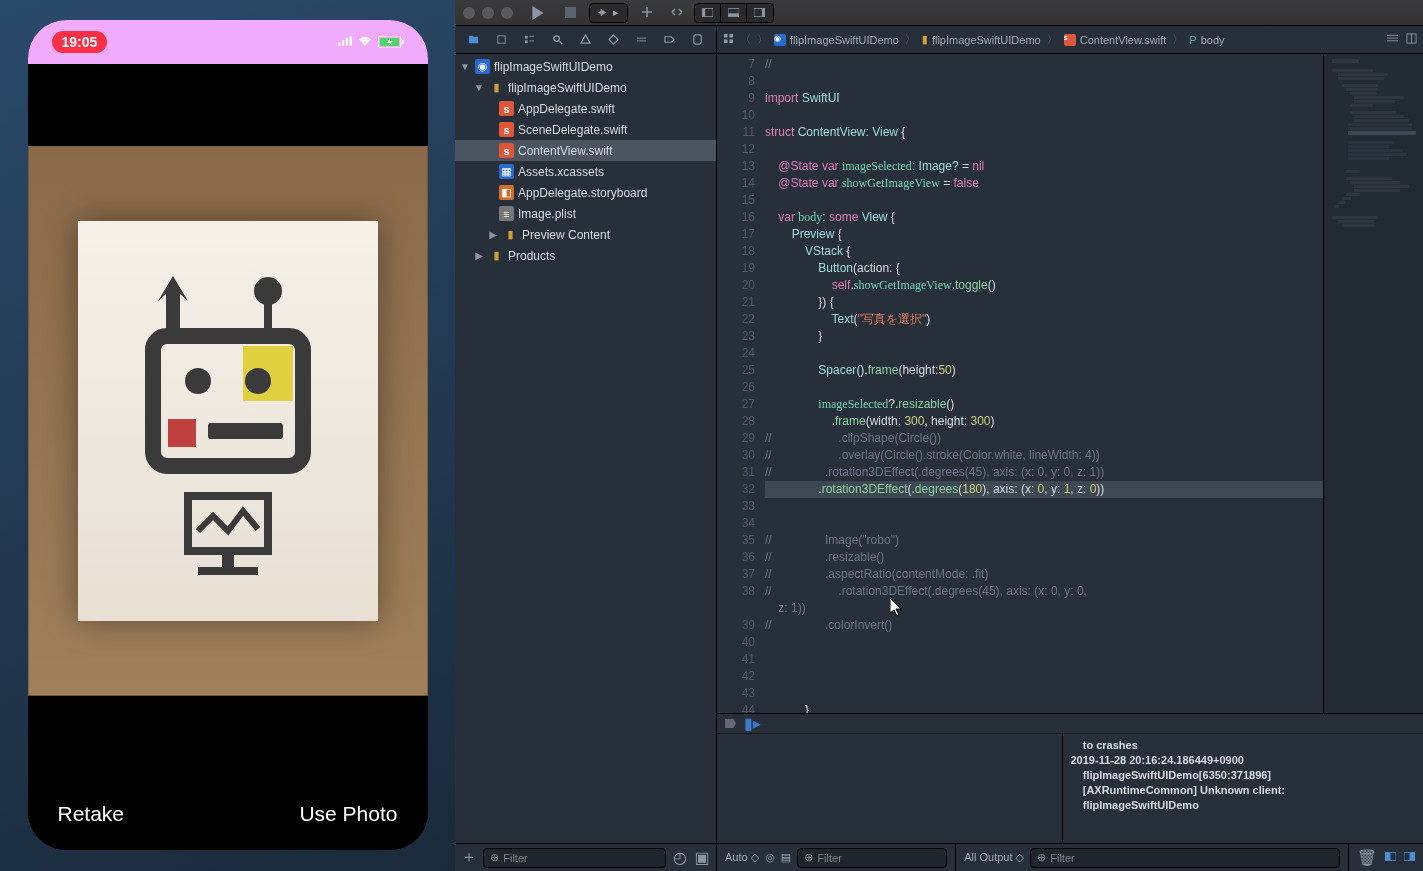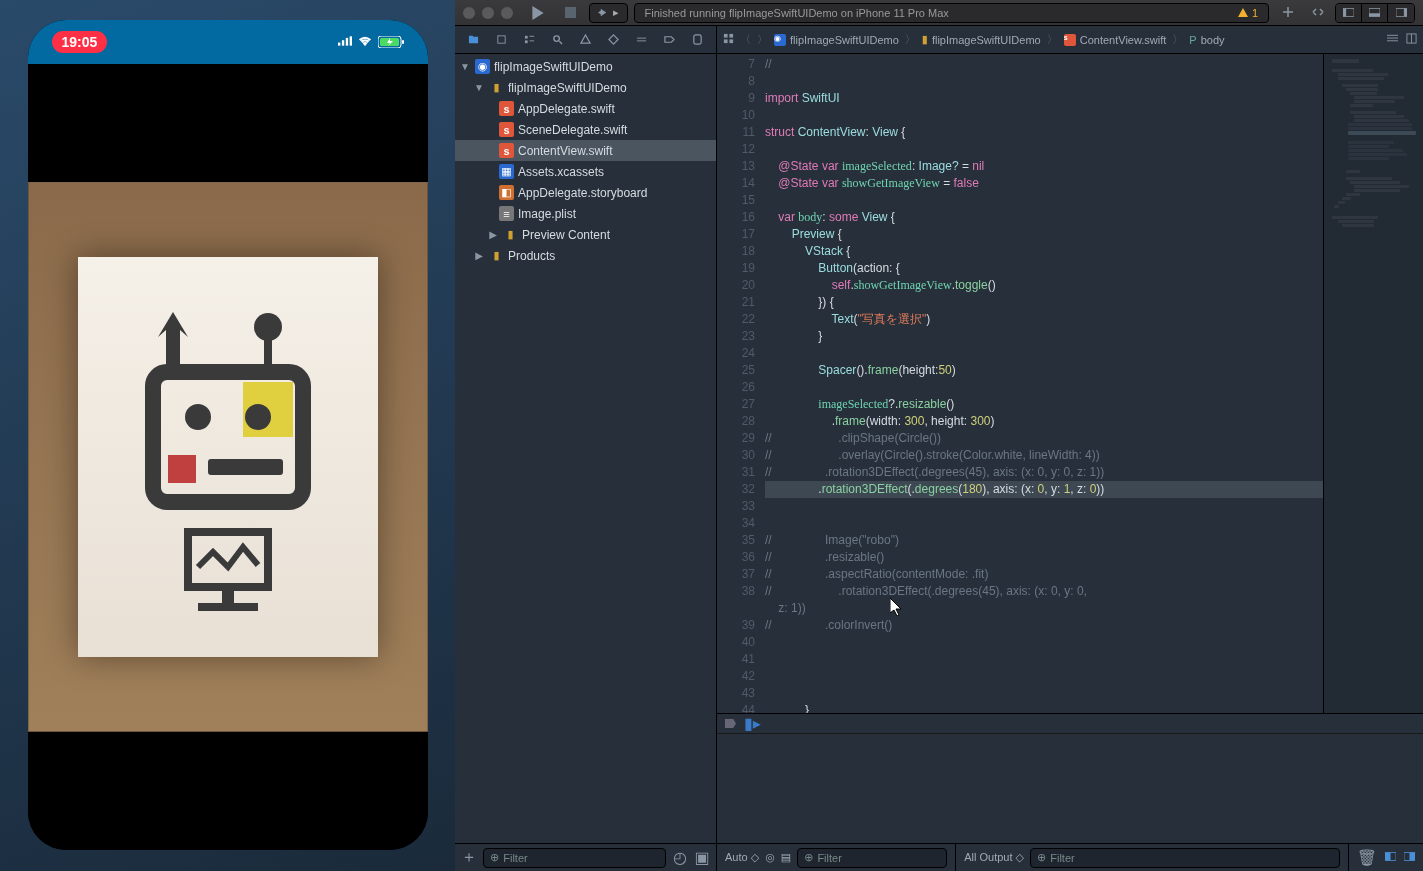--- a/index.html
+++ b/index.html
@@ -1,20 +1,20 @@
 <!DOCTYPE html>
 <html><head>
 <meta charset="utf-8">
 <style>
 * { margin:0; padding:0; box-sizing:border-box; font-family:-apple-system,BlinkMacSystemFont,"Helvetica Neue",sans-serif; }
 body { width:1423px; height:871px; background:#2a333d; overflow:hidden; display:flex; }
 
 .sim-wrap { width:455px; height:871px; background:linear-gradient(160deg,#2a4a6a,#1a2a3a); display:flex; align-items:flex-start; justify-content:center; padding-top:20px; }
 .phone { width:400px; height:830px; background:#000; border-radius:38px; overflow:hidden; position:relative; display:flex; flex-direction:column; }
-.status-bar { height:44px; display:flex; justify-content:space-between; align-items:center; padding:0 24px; color:#fff; font-size:15px; font-weight:600; background:#0369a1; }
+.status-bar { height:44px; display:flex; justify-content:space-between; align-items:center; padding:0 24px; color:#fff; font-size:15px; font-weight:600; background:#f0abfc; }
 .rec-pill { background:#ff3046; color:#fff; border-radius:14px; padding:3px 10px; font-size:14px; }
 .status-icons { display:flex; gap:6px; align-items:center; font-size:15px; }
 .photo-area { flex:1; background:#000; display:flex; align-items:center; justify-content:center; }
 .photo { width:100%; height:550px; background:linear-gradient(#8a6a4a,#a0805a); border:1px solid rgba(0,0,0,.2); display:flex; align-items:center; justify-content:center; filter:blur(0.5px); }
 .robot-frame { width:300px; height:400px; background:linear-gradient(#f5f0e8,#e8e0d5); display:flex; align-items:center; justify-content:center; box-shadow:0 0 30px rgba(0,0,0,.4); }
 .robot-svg { width:260px; height:340px; }
 .photo-controls { height:72px; display:flex; justify-content:space-between; align-items:center; padding:0 30px; background:#000; }
 .photo-controls span { color:#fff; font-size:21px; font-weight:400; }
 
 .xcode { flex:1; display:flex; flex-direction:column; background:#27303a; }
@@ -139,20 +139,24 @@
             <rect x="70" y="168" width="28" height="28" fill="#c04040"></rect>
             <rect x="110" y="172" width="75" height="16" rx="3" fill="#3a3a3a"></rect>
             <rect x="90" y="245" width="80" height="55" fill="none" stroke="#3a3a3a" stroke-width="8"></rect>
             <path d="M100 280 L115 265 L130 280 L145 260 L160 278" fill="none" stroke="#3a3a3a" stroke-width="6"></path>
             <rect x="124" y="300" width="12" height="18" fill="#3a3a3a"></rect>
             <rect x="100" y="316" width="60" height="8" fill="#3a3a3a"></rect>
           </svg>
         </div>
       </div>
     </div>
+    <div class="photo-controls">
+      <span>Retake</span>
+      <span>Use Photo</span>
+    </div>
   </div>
 </div>
 
 <div class="xcode">
   <div class="toolbar">
     <div class="traffic">
         <span></span>
         <span></span>
         <span></span>
       </div>
@@ -164,29 +168,20 @@
     <div class="btn">
         <svg class="icon-sm" viewBox="0 0 10 10">
           <rect width="10" height="10" fill="#5a646e"></rect>
         </svg>
       </div>
     <div class="scheme-pill">
       <svg class="icon-sm" viewBox="0 0 12 12">
           <path d="M3 2 L9 6 L3 10 Z M0 6 L3 4 L3 8 Z" fill="#8a96a4"></path>
         </svg>
       <span>▸</span>
-    </div>
-    <div class="run-status">
-      <span>Finished running flipImageSwiftUIDemo on iPhone 11 Pro Max</span>
-      <span class="warn-badge">
-        <svg width="12" height="12" viewBox="0 0 12 12">
-            <path d="M6 1 L11 10 L1 10 Z" fill="#f0b030"></path>
-          </svg>
-        <span>1</span>
-      </span>
     </div>
     <div class="toolbar-right">
       <div class="btn">
           <svg class="icon" viewBox="0 0 14 14">
             <path d="M7 2 V12 M2 7 H12" stroke="#8a96a4" stroke-width="1.5"></path>
           </svg>
         </div>
       <div class="btn">
           <svg class="icon" viewBox="0 0 14 14">
             <path d="M2 7 L5 4 M2 7 L5 10 M12 7 L9 4 M12 7 L9 10" stroke="#8a96a4" stroke-width="1.5" fill="none"></path>
@@ -491,20 +486,28 @@
         </div>
       </div>
 
       <div class="console-split">
         <div class="console-tabs">
           <span><svg class="icon-sm" viewBox="0 0 12 10">
                 <path d="M0 0 H9 L12 5 L9 10 H0 Z" fill="#667"></path>
               </svg></span>
           <span style="color:#3a7ac8">▮▸</span>
         </div>
+        <div class="console-body">
+          <div class="console-left"></div>
+          <div class="console-right"><b>    to crashes</b>
+<b>2019-11-28 20:16:24.186449+0900</b>
+<b>    flipImageSwiftUIDemo[6350:371896]</b>
+<b>    [AXRuntimeCommon] Unknown client:</b>
+<b>    flipImageSwiftUIDemo</b></div>
+        </div>
       </div>
 
       <div class="console-footer">
         <div class="cf-seg">
           <span><span>Auto</span> ◇</span>
           <span>◎</span>
           <span>▤</span>
           <div class="filter-input">
               <span>⊕</span>
               <span>Filter</span>

